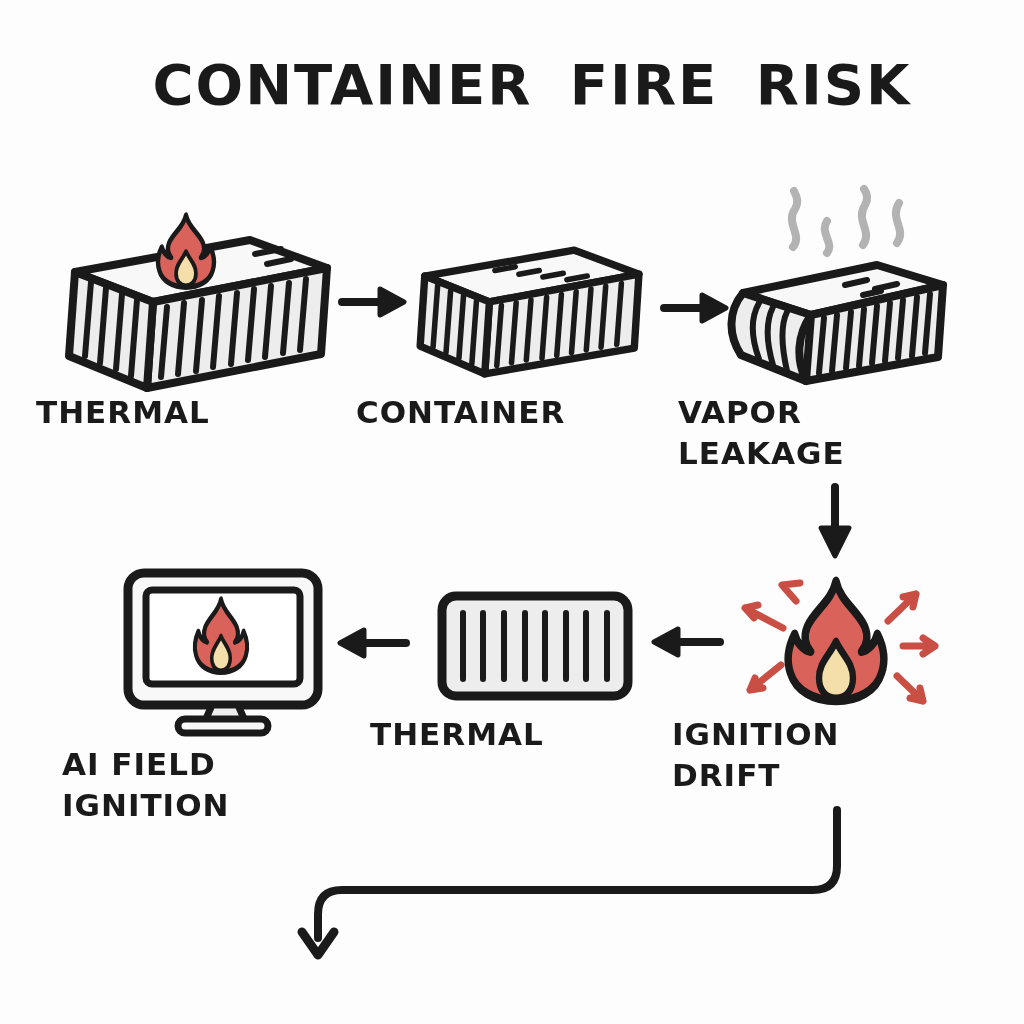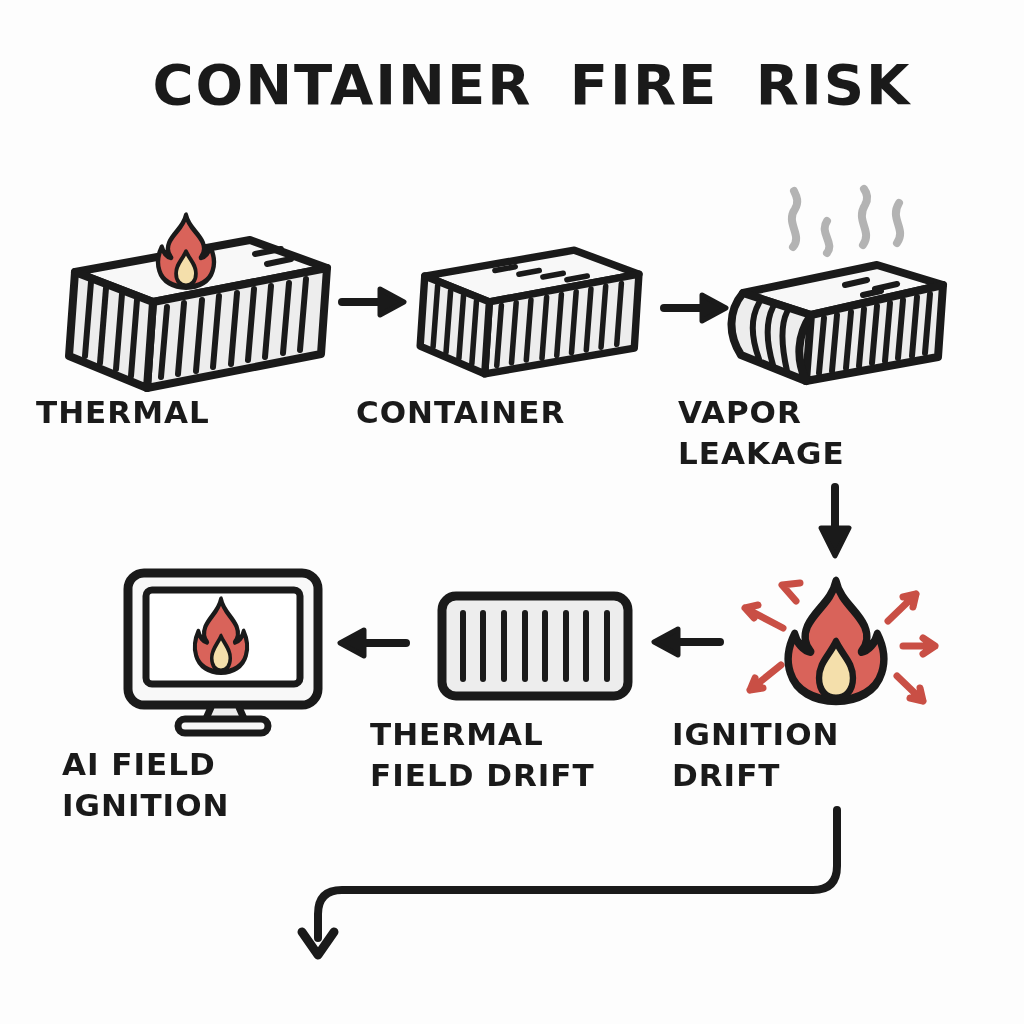--- a/index.html
+++ b/index.html
@@ -195,20 +195,19 @@
   <div class="label" style="left:678px;top:392px">
     <div>VAPOR</div>
     <div>LEAKAGE</div>
   </div>
   <div class="label" style="left:672px;top:714px">
     <div>IGNITION</div>
     <div>DRIFT</div>
   </div>
   <div class="label" style="left:370px;top:714px">
     <div>THERMAL</div>
-    <div>FIELD DRIFT</div>
   </div>
   <div class="label" style="left:62px;top:744px">
     <div>AI FIELD</div>
     <div>IGNITION</div>
   </div>
 
 </div>
 
 </body></html>

